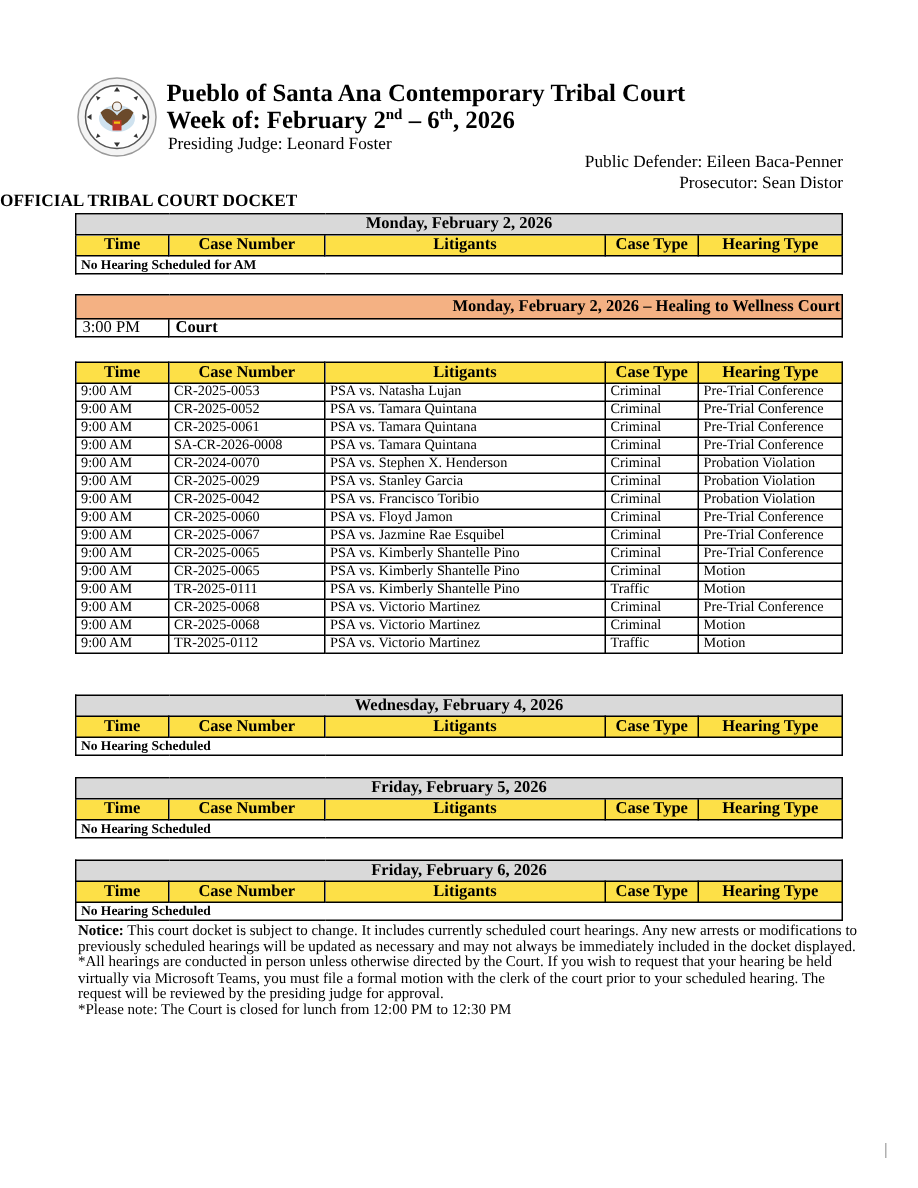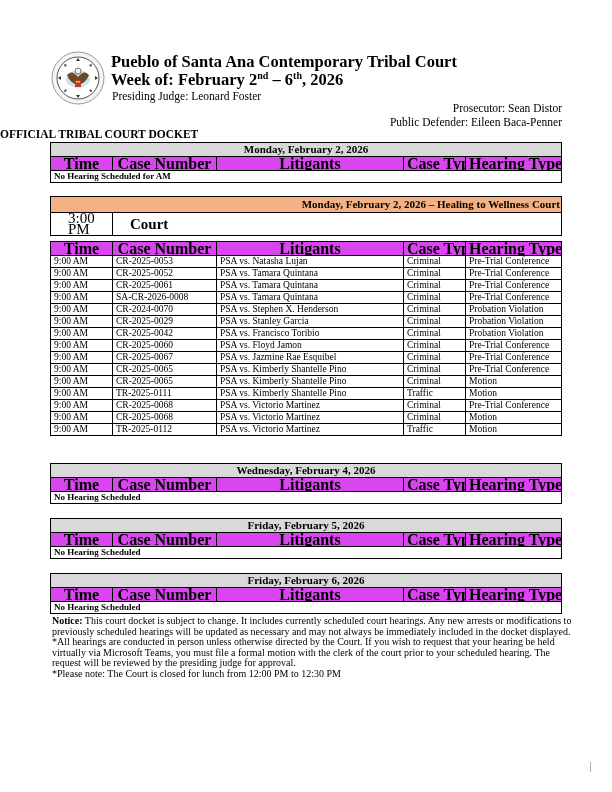--- a/index.html
+++ b/index.html
@@ -13,31 +13,31 @@
   .title-2 sup { font-size: 10px; vertical-align: 6px; line-height: 0; }
   .judge { font-size: 11.5px; line-height: 14px; margin-left: 1px; white-space: nowrap; }
 
   .staff { position: absolute; right: 50px; top: 101px; text-align: right; font-size: 11.5px; line-height: 14px; }
   .docket-title { position: absolute; left: 0; width: 612px; top: 128px; 
                   font-weight: bold; font-size: 11.5px; line-height: 13px; }
 
   table.day { position: absolute; left: 50px; width: 511px; border-collapse: collapse; table-layout: fixed; padding-left: 19px; }
   table.day td, table.day th { border: 1px solid #000; padding: 0 3px; font-size: 9.5px; line-height: 11px; height: 11px; white-space: nowrap; overflow: hidden; }
   table.day th.day-head { background: #d9d9d9; font-size: 11px; line-height: 13px; height: 13px; text-align: center; }
-  table.day th.col-head { background: #d946ef; font-size: 16px; line-height: 13px; height: 13px; text-align: center; }
+  table.day th.col-head { background: #fde047; font-size: 11px; line-height: 13px; height: 13px; text-align: center; }
   table.day td.empty-row { text-align: left; font-weight: bold; font-size: 9px; }
   col.c-time { width: 62px; }
   col.c-case { width: 104px; }
   col.c-lit { width: 187px; }
   col.c-type { width: 62px; }
   col.c-hear { width: 96px; }
 
   table.healing { position: absolute; left: 50px; width: 511px; border-collapse: collapse; table-layout: fixed; top: 196px; }
   table.healing th { background: #f4b183; border: 1px solid #000; font-size: 11px; line-height: 13px; height: 13px; text-align: right; }
-  table.healing td { border: 1px solid #000; font-size: 15px; line-height: 11px; height: 11px; padding: 0 17px; }
+  table.healing td { border: 1px solid #000; font-size: 11px; line-height: 11px; height: 11px; padding: 0 4px; }
   table.healing td.court { font-weight: bold; }
 
   .notice { position: absolute; left: 52px; top: 616px; width: 520px; font-size: 10px; line-height: 10.6px; }
   .notice b { font-weight: bold; }
   .notice p { margin: 0; }
 
   .edge-mark { position: absolute; left: 590px; top: 762px; width: 1px; height: 10px; background: #b0b0b0; }
 </style>
 </head>
 <body>
@@ -66,22 +66,22 @@
     </svg>
   </div>
 
   <div class="title-block">
     <div class="title-1">Pueblo of Santa Ana Contemporary Tribal Court</div>
     <div class="title-2"><span>Week of: February 2</span><sup>nd</sup><span> – 6</span><sup>th</sup><span>, 2026</span></div>
     <div class="judge">Presiding Judge: Leonard Foster</div>
   </div>
 
   <div class="staff">
+    <div>Public Defender: Eileen Baca-Penner</div>
     <div>Prosecutor: Sean Distor</div>
-    <div>Public Defender: Eileen Baca-Penner</div>
   </div>
 
   <div class="docket-title">OFFICIAL TRIBAL COURT DOCKET</div>
 
   <table class="day" style="top:142px;">
     <colgroup>
         <col class="c-time">
         <col class="c-case">
         <col class="c-lit">
         <col class="c-type">

